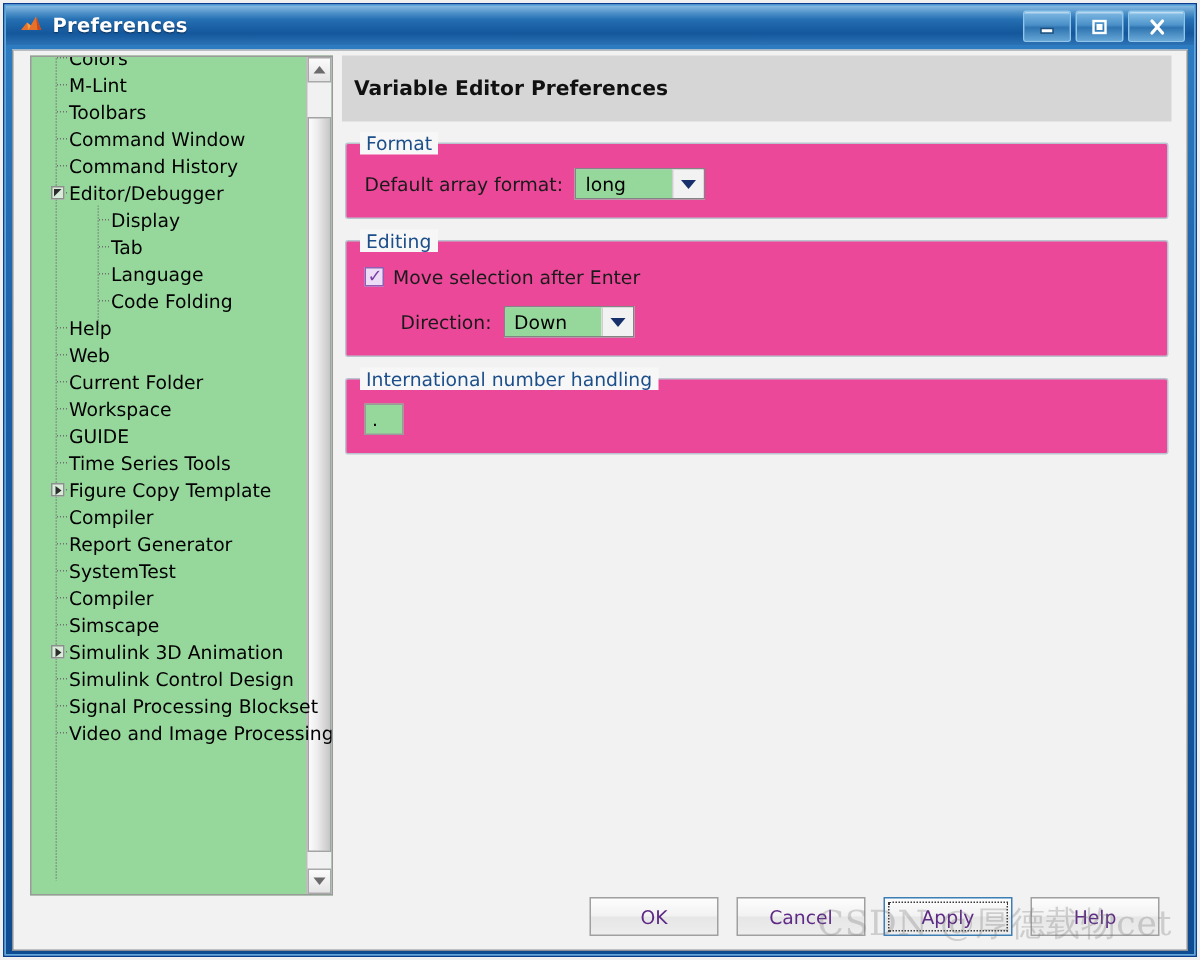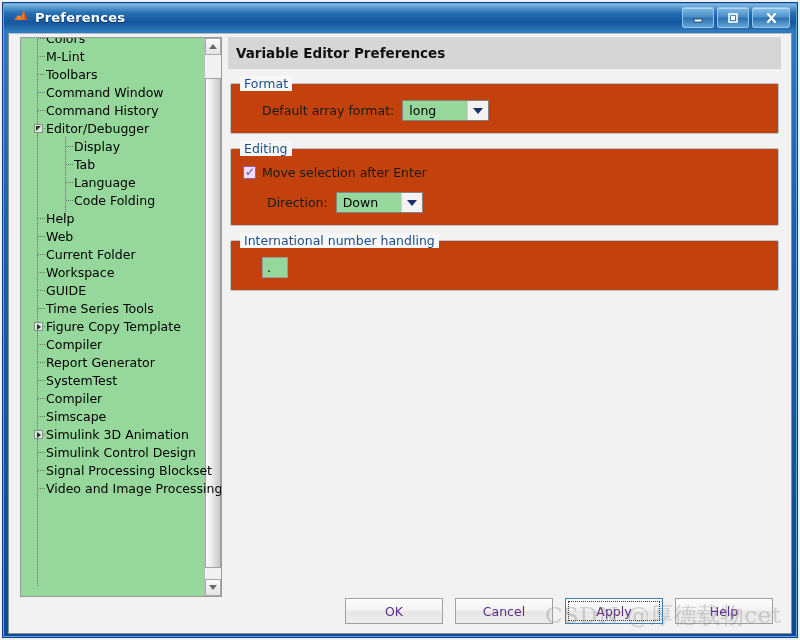--- a/index.html
+++ b/index.html
@@ -233,56 +233,55 @@
   }
 
   
   #right-pane {
     position: absolute;
     left: 219px; top: 3px;
     right: 10px;
     height: 560px;
   }
   #pane-header {
-    height: 32px;
+    height: 44px;
     background: #d6d6d6;
     display: flex;
     align-items: center;
     padding-left: 8px;
     box-sizing: border-box;
   }
   #pane-header .ph-title {
     font-size: 13.5px;
     font-weight: bold;
     color: #111111;
   }
 
   .group {
     position: relative;
     margin: 14px 2px 0 2px;
     border: 1px solid #b9c4cf;
     border-radius: 2px;
-    background: #c2410c;
+    background: #ec4899;
     box-sizing: border-box;
   }
   .group-title {
     position: absolute;
     top: -8px; left: 9px;
     background: #f7f7f7;
     padding: 0 4px;
     font-size: 12.5px;
     color: #1c4e8a;
   }
   .group-body { padding: 16px 12px 12px 12px; }
 
   .row {
     display: flex;
     align-items: center;
     gap: 8px;
-    margin-left: 19px;
   }
   .field-label {
     font-size: 12.5px;
     color: #1a1a1a;
   }
 
   
   .combo {
     display: inline-flex;
     align-items: stretch;
@@ -358,21 +357,21 @@
     left: 0; right: 0;
     bottom: 9px;
     height: 26px;
     display: flex;
     justify-content: flex-end;
     gap: 12px;
     padding-right: 18px;
     box-sizing: border-box;
   }
   .dlg-btn {
-    width: 98px; height: 26px;
+    width: 86px; height: 26px;
     box-sizing: border-box;
     border: 1px solid #a0a0a0;
     background: linear-gradient(180deg,#fdfdfd 0%, #f2f2f2 48%, #e6e6e6 52%, #ededed 100%);
     color: #5e2a86;
     font-size: 12.5px;
     display: flex; align-items: center; justify-content: center;
     cursor: pointer;
     position: relative;
   }
   .dlg-btn.focused {

